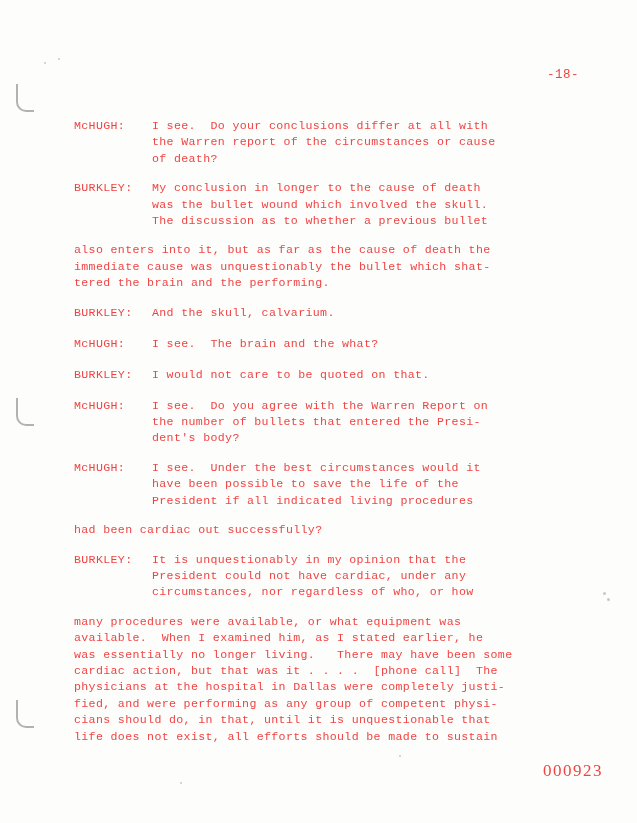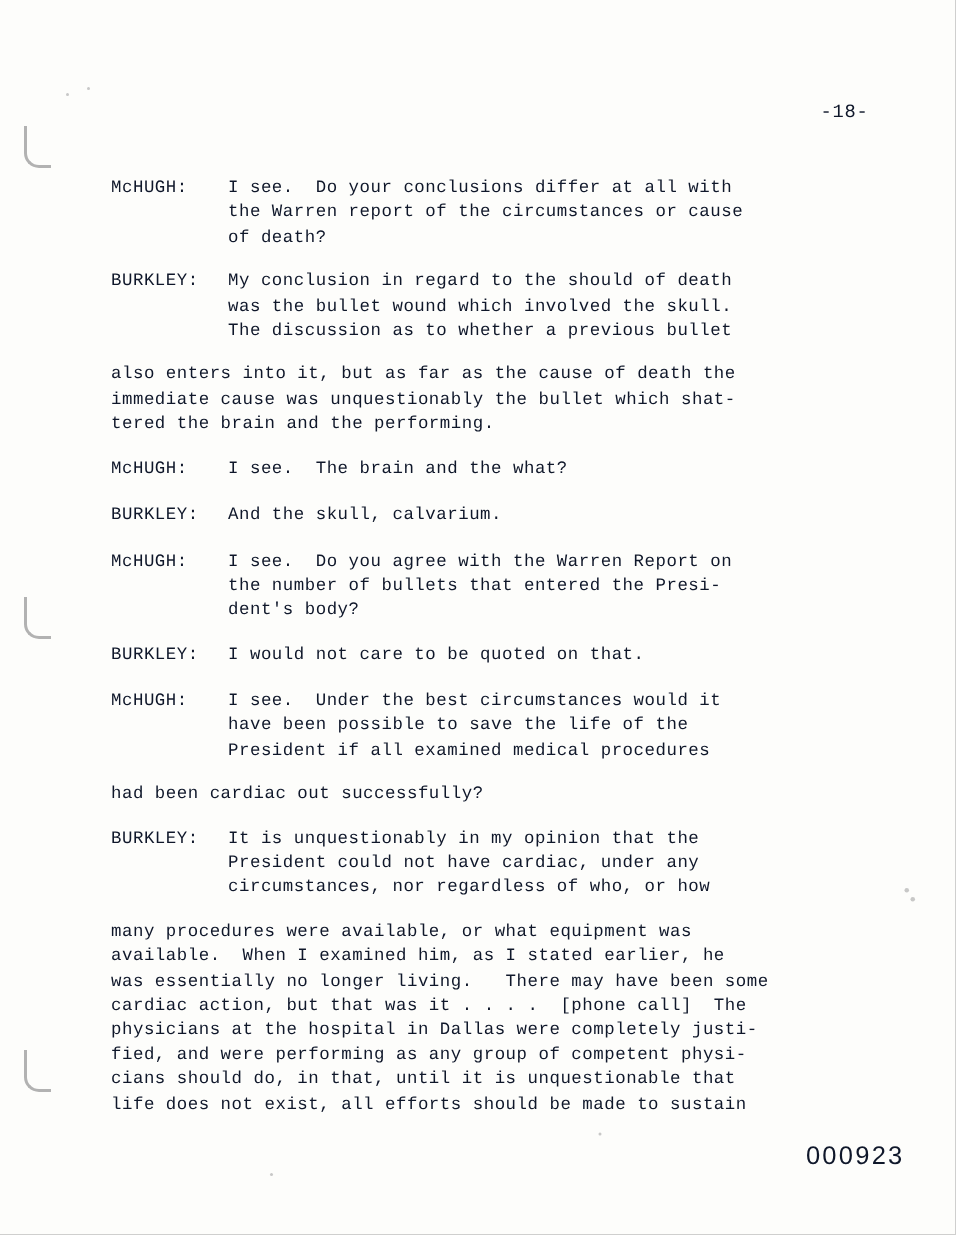--- a/index.html
+++ b/index.html
@@ -7,21 +7,21 @@
     padding: 0;
     background: #8c8c8c;
   }
   .page {
     position: relative;
     width: 637px;
     height: 823px;
     background: #ffffff;
     overflow: hidden;
     font-family: "Liberation Mono", "DejaVu Sans Mono", monospace;
-    color: #0f172a;
+    color: #ef4444;
     box-shadow: inset 0 0 0 1px #e8e8e8;
   }
   
   .paper-tint {
     position: absolute;
     inset: 0;
     background: #fdfdfb;
     pointer-events: none;
   }
   .page-number {
@@ -30,21 +30,21 @@
     right: 58px;
     font-size: 12.5px;
     letter-spacing: 0.5px;
   }
   .doc-id {
     position: absolute;
     bottom: 42px;
     right: 34px;
     font-size: 17px;
     letter-spacing: 1.5px;
-    font-family: Liberation Sans, sans-serif;
+    font-family: Liberation Serif, serif;
   }
   .body-block {
     position: absolute;
     top: 118px;
     left: 74px;
     width: 470px;
   }
   .para {
     font-size: 11.6px;
     line-height: 16.4px;
@@ -136,60 +136,60 @@
     <div class="qa-wrap">
       <div class="qa">
         <span class="speaker">McHUGH:</span><span class="text">I see.  Do your conclusions differ at all with
 the Warren report of the circumstances or cause
 of death?</span>
       </div>
     </div>
 
     <div class="qa-wrap">
       <div class="qa">
-        <span class="speaker">BURKLEY:</span><span class="text">My conclusion in regard to the should of death
+        <span class="speaker">BURKLEY:</span><span class="text">My conclusion in longer to the cause of death
 was the bullet wound which involved the skull.
 The discussion as to whether a previous bullet</span>
       </div>
       <p class="runover">also enters into it, but as far as the cause of death the
 immediate cause was unquestionably the bullet which shat-
 tered the brain and the performing.</p>
     </div>
 
     <div class="qa-wrap">
       <div class="qa">
+        <span class="speaker">BURKLEY:</span><span class="text">And the skull, calvarium.</span>
+      </div>
+    </div>
+
+    <div class="qa-wrap">
+      <div class="qa">
         <span class="speaker">McHUGH:</span><span class="text">I see.  The brain and the what?</span>
       </div>
     </div>
 
     <div class="qa-wrap">
       <div class="qa">
-        <span class="speaker">BURKLEY:</span><span class="text">And the skull, calvarium.</span>
+        <span class="speaker">BURKLEY:</span><span class="text">I would not care to be quoted on that.</span>
       </div>
     </div>
 
     <div class="qa-wrap">
       <div class="qa">
         <span class="speaker">McHUGH:</span><span class="text">I see.  Do you agree with the Warren Report on
 the number of bullets that entered the Presi-
 dent's body?</span>
       </div>
     </div>
 
     <div class="qa-wrap">
       <div class="qa">
-        <span class="speaker">BURKLEY:</span><span class="text">I would not care to be quoted on that.</span>
-      </div>
-    </div>
-
-    <div class="qa-wrap">
-      <div class="qa">
         <span class="speaker">McHUGH:</span><span class="text">I see.  Under the best circumstances would it
 have been possible to save the life of the
-President if all examined medical procedures</span>
+President if all indicated living procedures</span>
       </div>
       <p class="runover">had been cardiac out successfully?</p>
     </div>
 
     <div class="qa-wrap">
       <div class="qa">
         <span class="speaker">BURKLEY:</span><span class="text">It is unquestionably in my opinion that the
 President could not have cardiac, under any
 circumstances, nor regardless of who, or how</span>
       </div>

